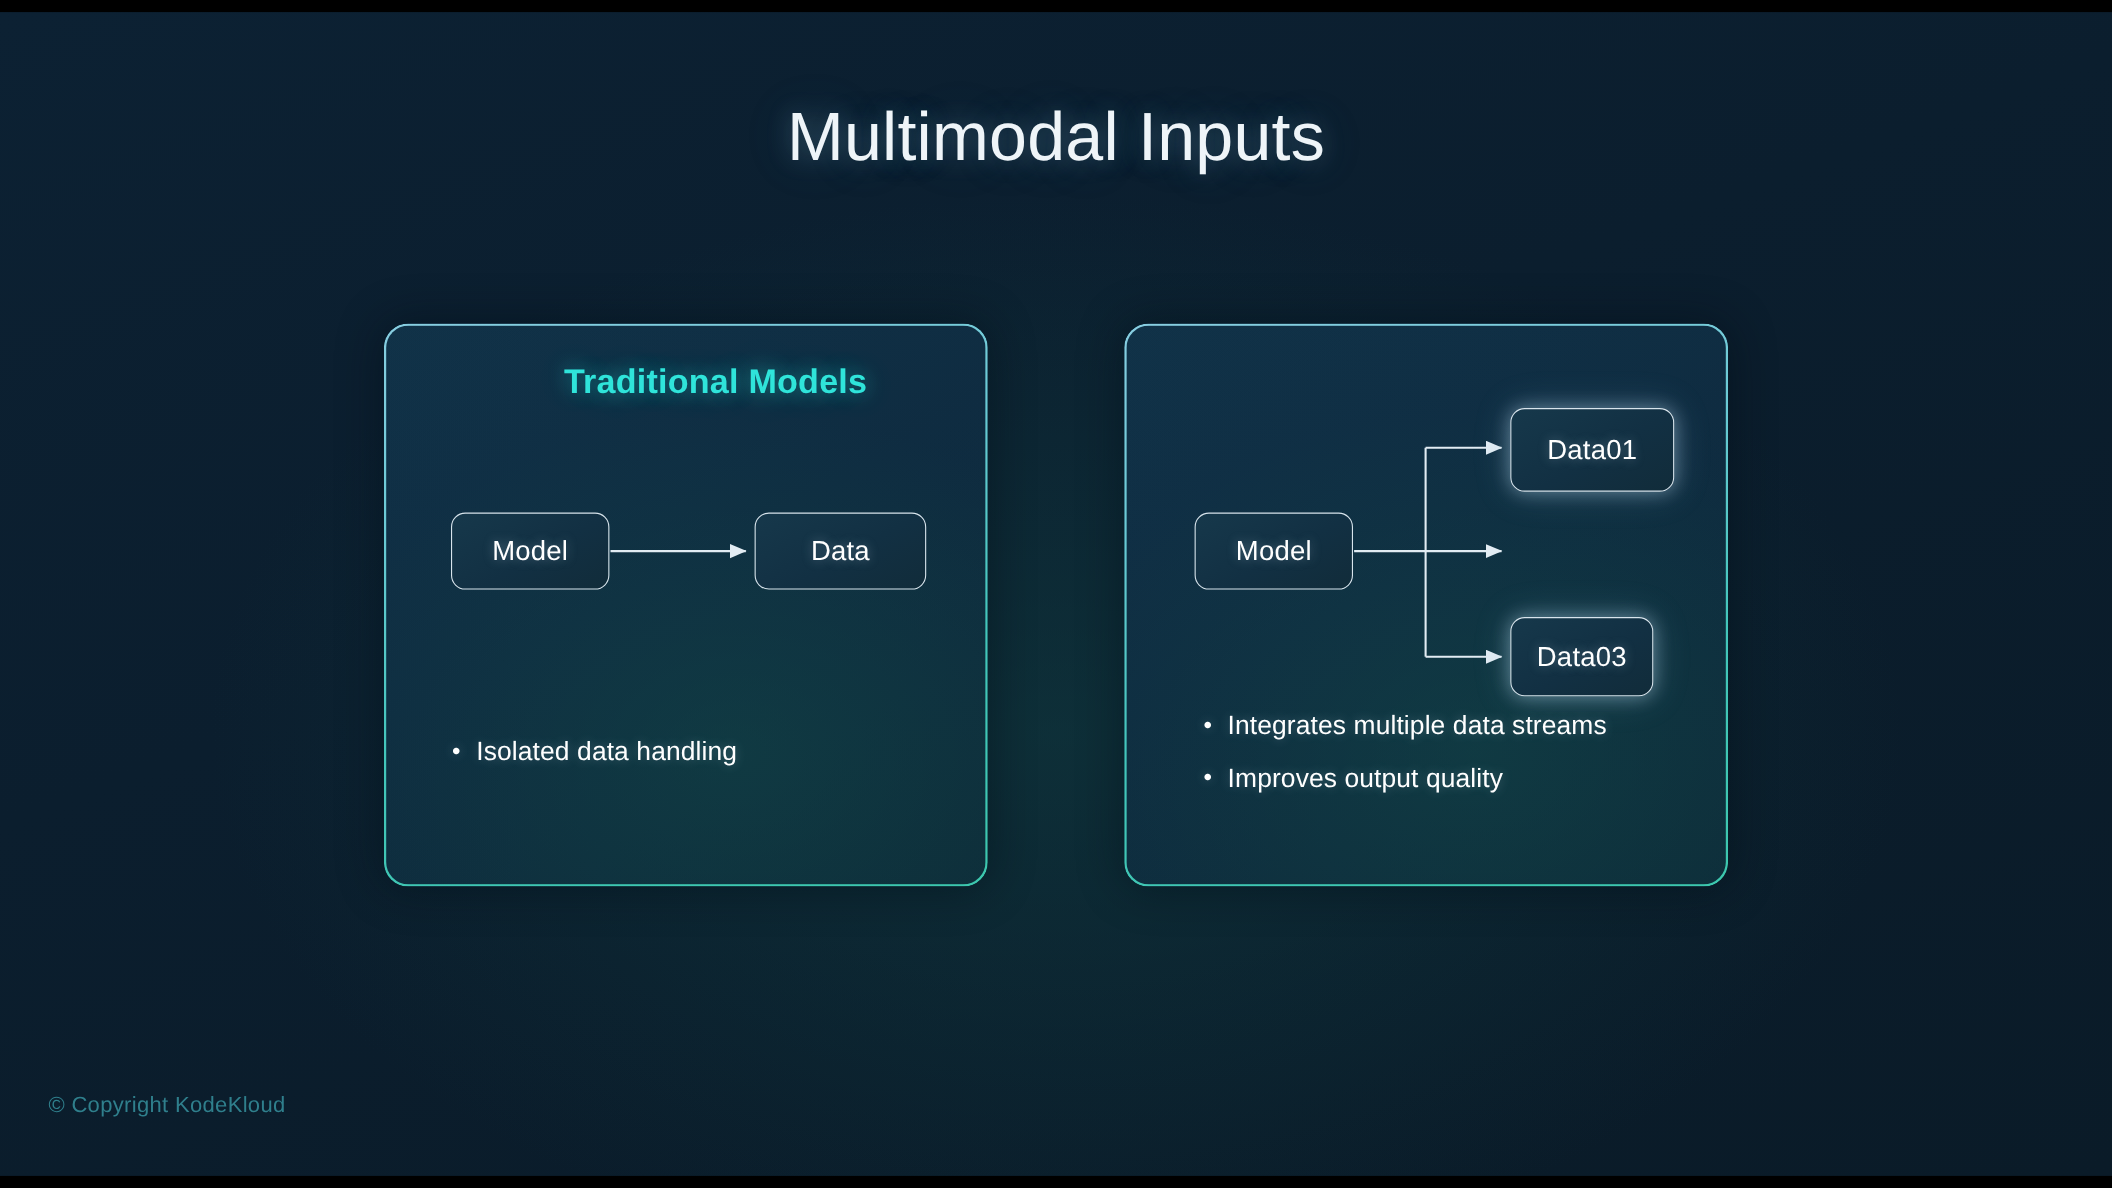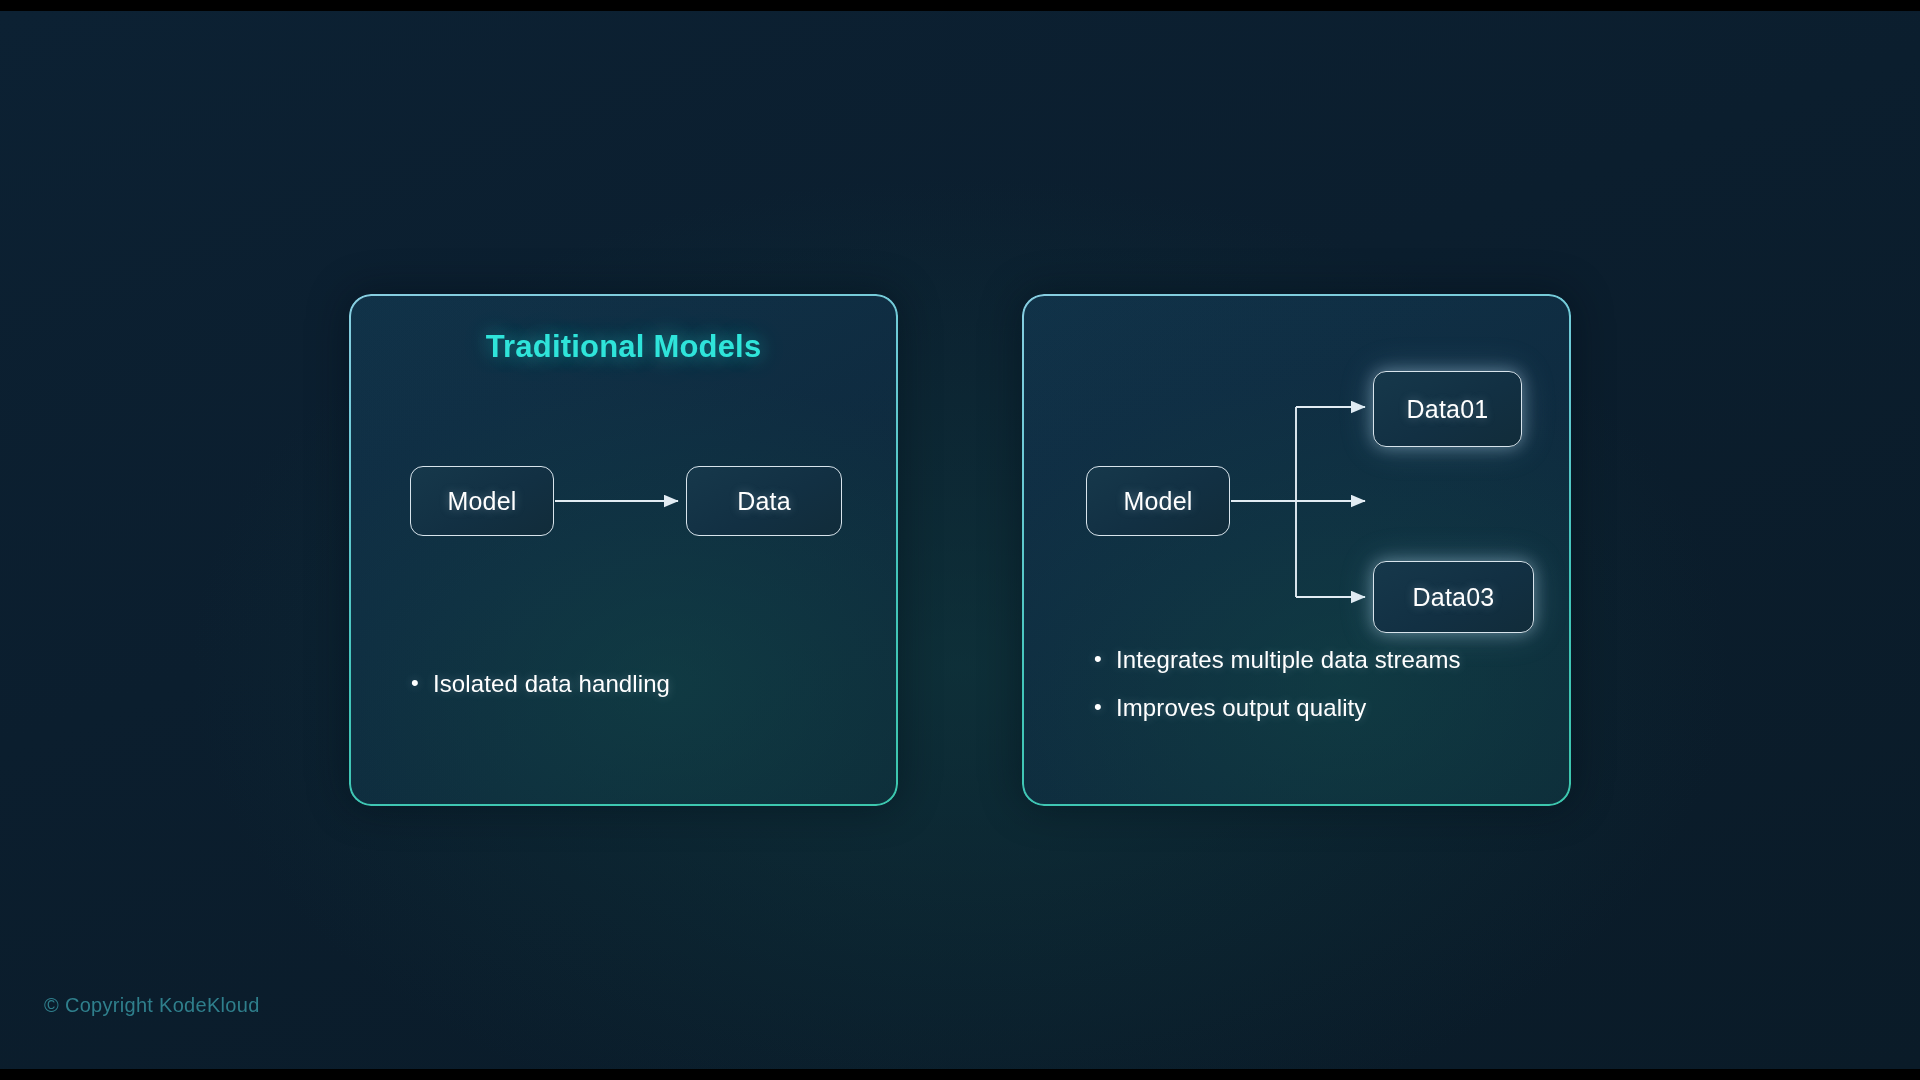--- a/index.html
+++ b/index.html
@@ -73,20 +73,21 @@
     position: absolute;
     top: 35px;
     left: 0;
     width: 100%;
     text-align: center;
     font-size: 31px;
     font-weight: 700;
     color: #2fe4da;
     letter-spacing: 0.2px;
     text-shadow: 0 0 18px rgba(47,228,218,0.45), 0 0 38px rgba(47,228,218,0.20);
+    padding-left: 27px;
   }
 
   
   .diagram { position: absolute; left: 0; top: 0; width: 100%; height: 100%; }
   .diagram svg { position: absolute; left: 0; top: 0; }
 
   .node {
     position: absolute;
     box-sizing: border-box;
     border: 1.7px solid #d8e4ec;
@@ -105,21 +106,21 @@
   }
 
   
   .n-model-l { left: 61px;  top: 172px; width: 144px; height: 70px; }
   .n-data-l  { left: 337px; top: 172px; width: 156px; height: 70px; }
 
   
   .n-model-r { left: 64px;  top: 172px; width: 144px; height: 70px; }
   .n-d1 { left: 351px; top: 77px;  width: 149px; height: 76px; }
   .n-d2 { left: 351px; top: 172px; width: 149px; height: 72px; }
-  .n-d3 { left: 351px; top: 267px; width: 161px; height: 72px; }
+  .n-d3 { left: 351px; top: 267px; width: 130px; height: 72px; }
 
   
   .bullets {
     position: absolute;
     left: 62px;
     right: 36px;
     top: 377px;
   }
   .bullet {
     display: flex;
@@ -150,20 +151,21 @@
     font-size: 20px;
     color: #2f7f8c;
     letter-spacing: 0.3px;
   }
 </style>
 </head>
 <body>
 
 <div class="slide">
 
+  <div class="slide-title">Multimodal Inputs</div>
 
   <div class="card card-left">
     <div class="card-title">Traditional Models</div>
 
     <div class="diagram">
       <svg width="549" height="512" viewBox="0 0 549 512">
         <defs>
           <marker id="arrowL" markerWidth="9" markerHeight="9" refX="7.6" refY="3.4" orient="auto">
             <path d="M0,0 L8,3.4 L0,6.8 z" fill="#e2ecf3"></path>
           </marker>

